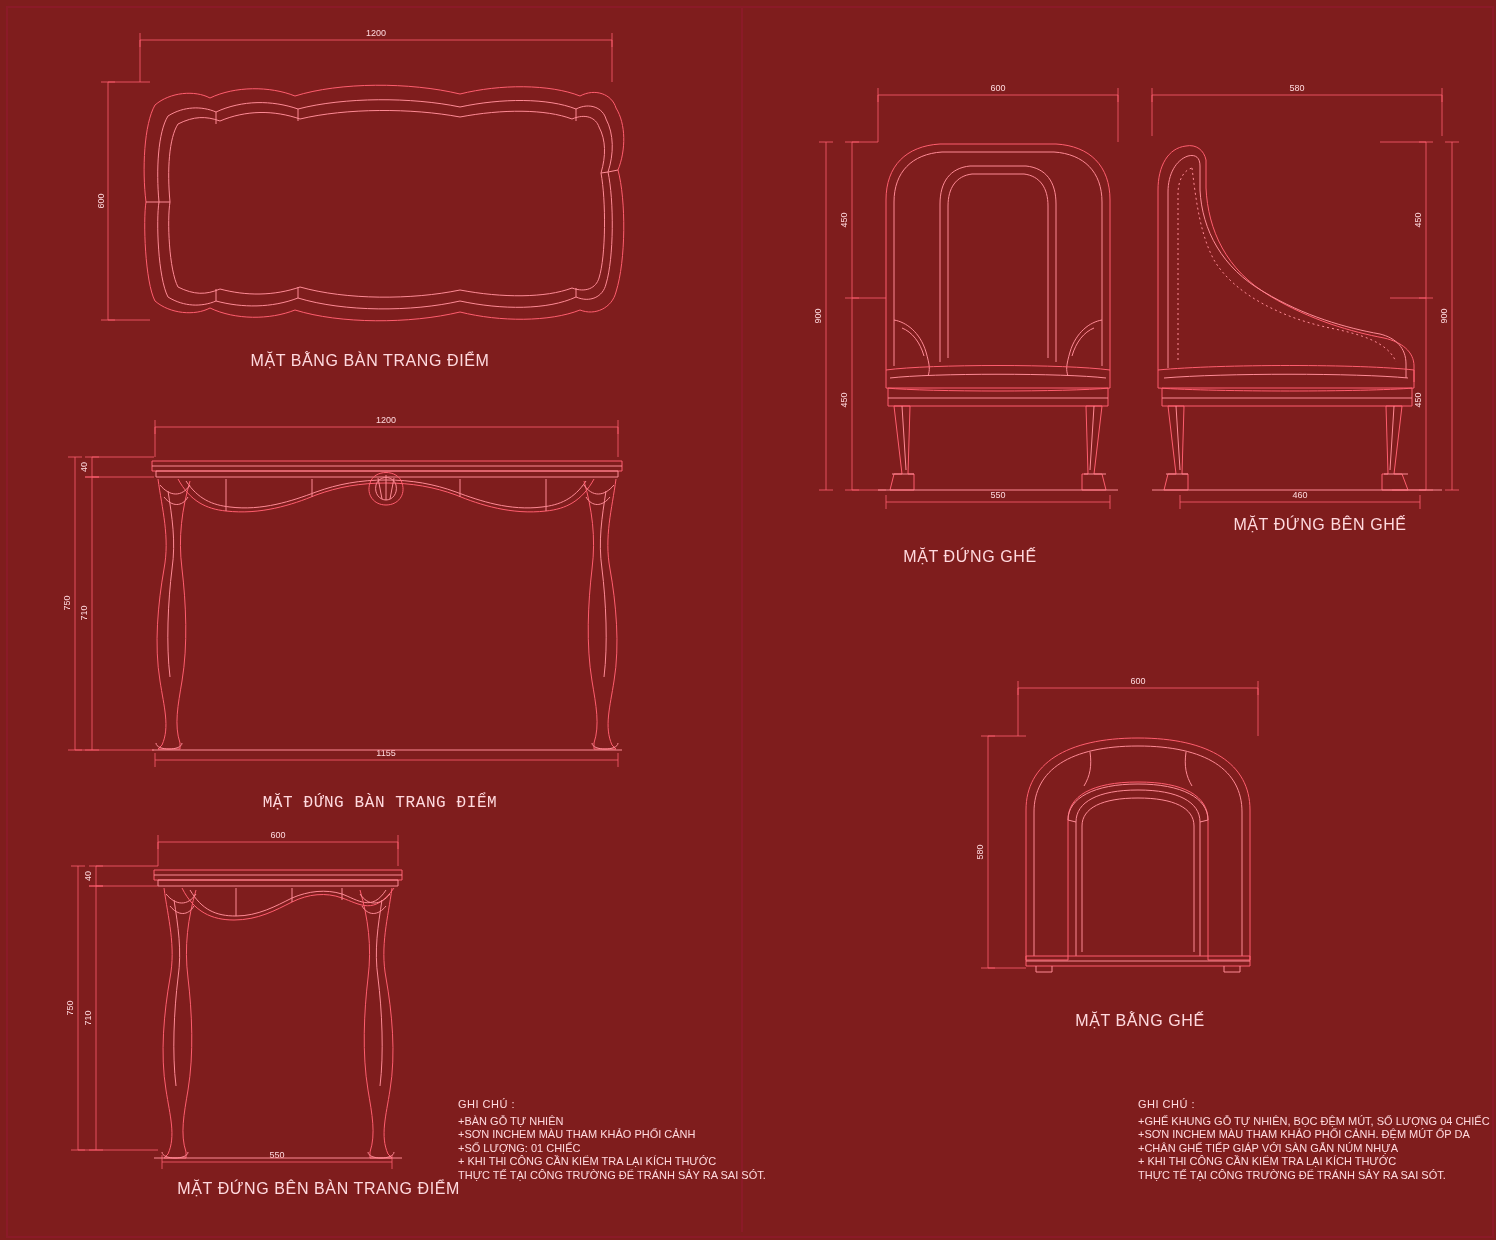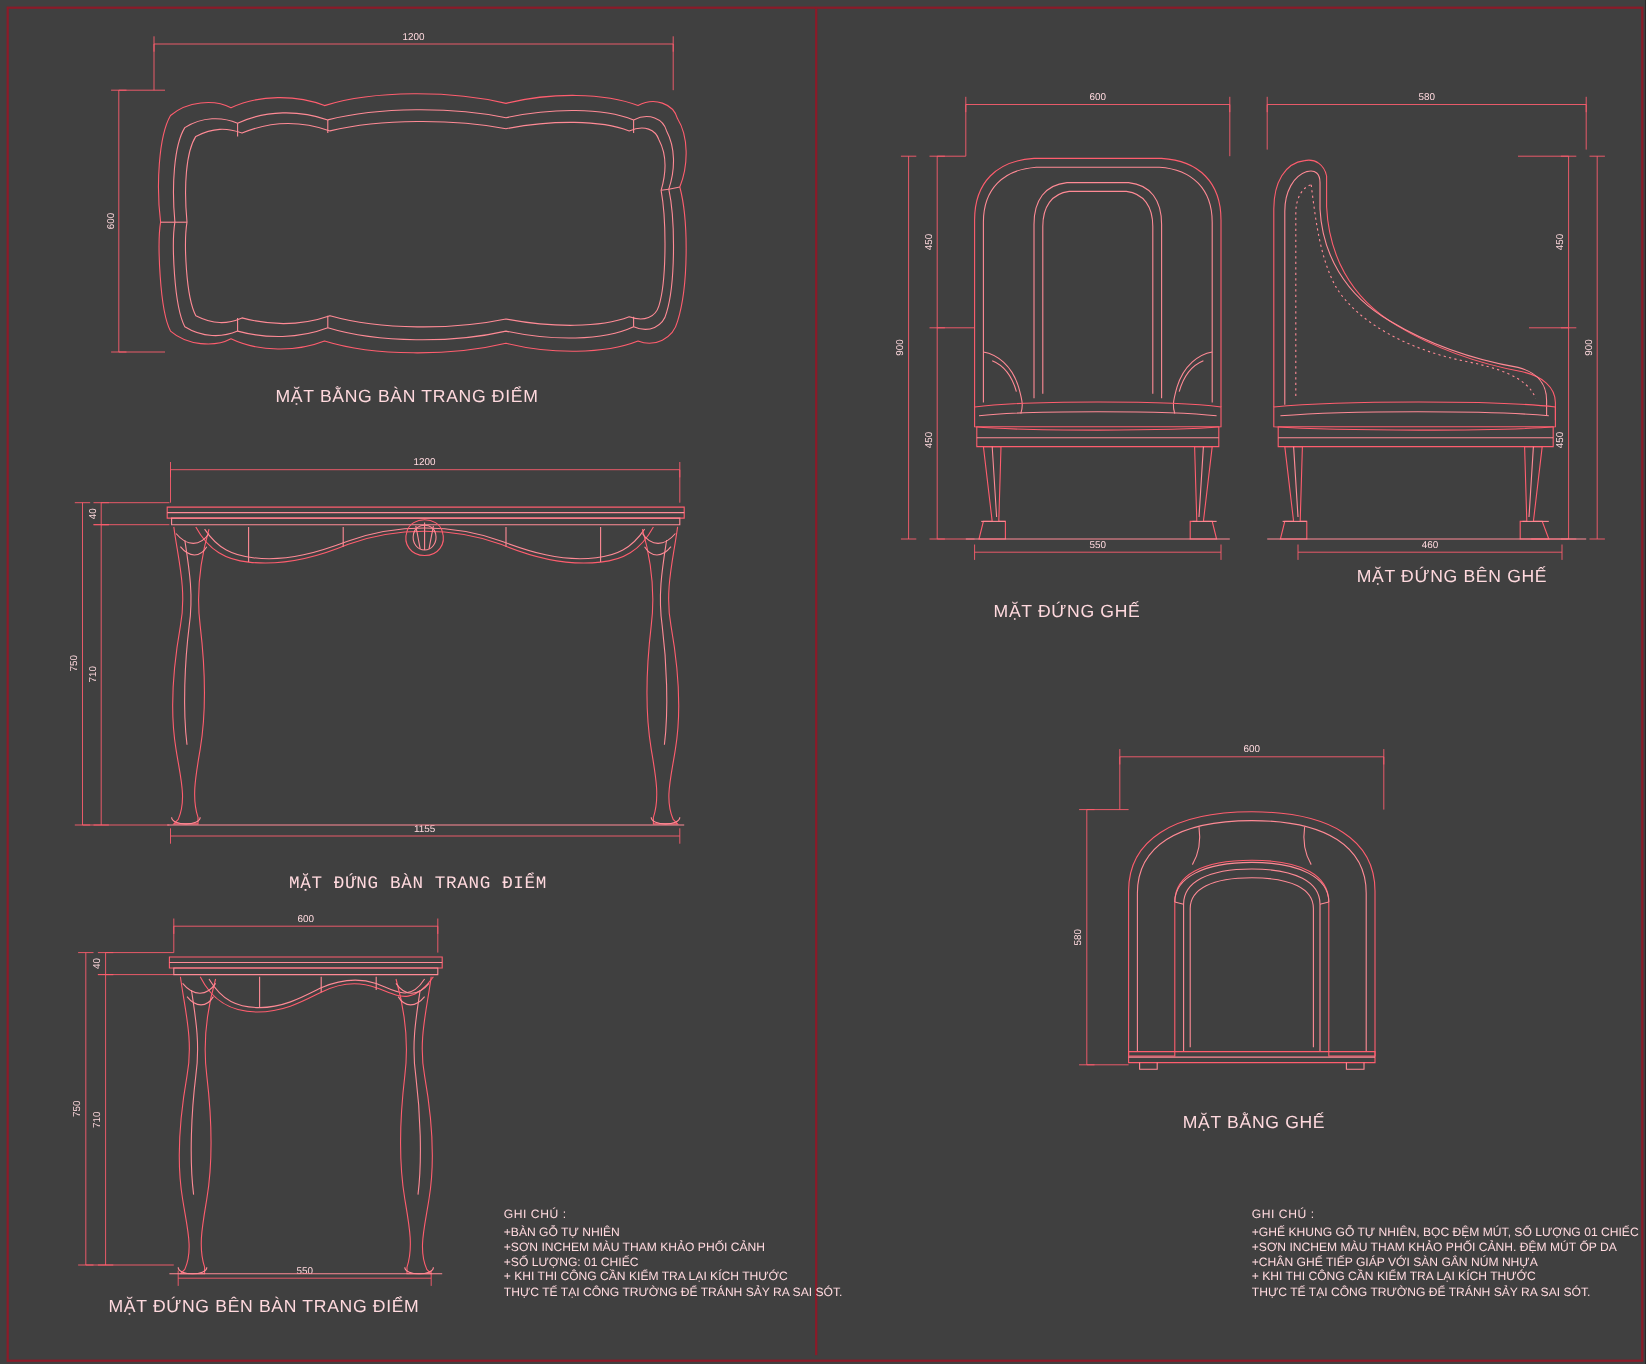--- a/index.html
+++ b/index.html
@@ -1,18 +1,18 @@
 <!DOCTYPE html>
 <html><head>
 <meta charset="utf-8">
 <style>
   html,body{margin:0;padding:0;background:#000;}
   body{width:1496px;height:1240px;position:relative;overflow:hidden;
        font-family:"Liberation Sans", sans-serif;color:#ff9aa6;}
-  .sheet{position:absolute;left:0;top:0;width:1496px;height:1240px;background:#404040;}
+  .sheet{position:absolute;left:0;top:0;width:1496px;height:1240px;background:#7f1d1d;}
   .border-outer{position:absolute;left:6px;top:6px;width:1484px;height:1228px;border:2px solid #8b1a28;}
   .divider{position:absolute;left:741px;top:8px;width:0;height:1224px;border-left:2px solid #8b1a28;}
 
   .view{position:absolute;}
   .caption{position:absolute;text-align:center;font-size:16px;letter-spacing:.6px;color:#ffd9de;
            white-space:nowrap;}
   svg{display:block;overflow:visible;}
   .ln{stroke:#ff5d6e;stroke-width:1;fill:none;}
   .ln2{stroke:#ff8a95;stroke-width:1;fill:none;}
   .dim{stroke:#ff5d6e;stroke-width:.8;fill:none;}
@@ -250,21 +250,21 @@
                              C342,126 338,98 330,70"></path>
         <path class="ln2" d="M352,80 C348,106 344,130 348,158 C352,190 354,234 350,266"></path>
         <path class="ln2" d="M364,332 C364,340 338,340 338,332"></path>
         <path class="ln2" d="M360,74 C350,86 338,86 330,74"></path>
         <path class="ln2" d="M356,86 C348,96 338,96 332,86"></path>
 
         <line class="ln2" x1="124" y1="338" x2="372" y2="338"></line>
       </g>
     </svg>
   </div>
-  <div class="caption" style="left:20px;top:1180px;width:440px;">MẶT ĐỨNG BÊN BÀN TRANG ĐIỂM</div>
+  <div class="caption" style="left:20px;top:1180px;width:440px;text-align:right;">MẶT ĐỨNG BÊN BÀN TRANG ĐIỂM</div>
 
   <div class="note" style="left:458px;top:1098px;">
     <span class="hdr">GHI CHÚ :</span>
     <div>+BÀN GỖ TỰ NHIÊN</div>
     <div>+SƠN INCHEM MÀU THAM KHẢO PHỐI CẢNH</div>
     <div>+SỐ LƯỢNG: 01 CHIẾC</div>
     <div>+ KHI THI CÔNG CẦN KIỂM TRA LẠI KÍCH THƯỚC</div>
     <div>THỰC TẾ TẠI CÔNG TRƯỜNG ĐỂ TRÁNH SẢY RA SAI SÓT.</div>
   </div>
 
@@ -457,20 +457,20 @@
 
         <path class="ln2" d="M96,306 L96,312 L112,312 L112,306"></path>
         <path class="ln2" d="M284,306 L284,312 L300,312 L300,306"></path>
       </g>
     </svg>
   </div>
   <div class="caption" style="left:1000px;top:1012px;width:280px;">MẶT BẰNG GHẾ</div>
 
   <div class="note" style="left:1138px;top:1098px;">
     <span class="hdr">GHI CHÚ :</span>
-    <div>+GHẾ KHUNG GỖ TỰ NHIÊN, BỌC ĐỆM MÚT, SỐ LƯỢNG 01 CHIẾC</div>
+    <div>+GHẾ KHUNG GỖ TỰ NHIÊN, BỌC ĐỆM MÚT, SỐ LƯỢNG 04 CHIẾC</div>
     <div>+SƠN INCHEM MÀU THAM KHẢO PHỐI CẢNH. ĐỆM MÚT ỐP DA</div>
     <div>+CHÂN GHẾ TIẾP GIÁP VỚI SÀN GẮN NÚM NHỰA</div>
     <div>+ KHI THI CÔNG CẦN KIỂM TRA LẠI KÍCH THƯỚC</div>
     <div>THỰC TẾ TẠI CÔNG TRƯỜNG ĐỂ TRÁNH SẢY RA SAI SÓT.</div>
   </div>
 
 </div>
 
 </body></html>

